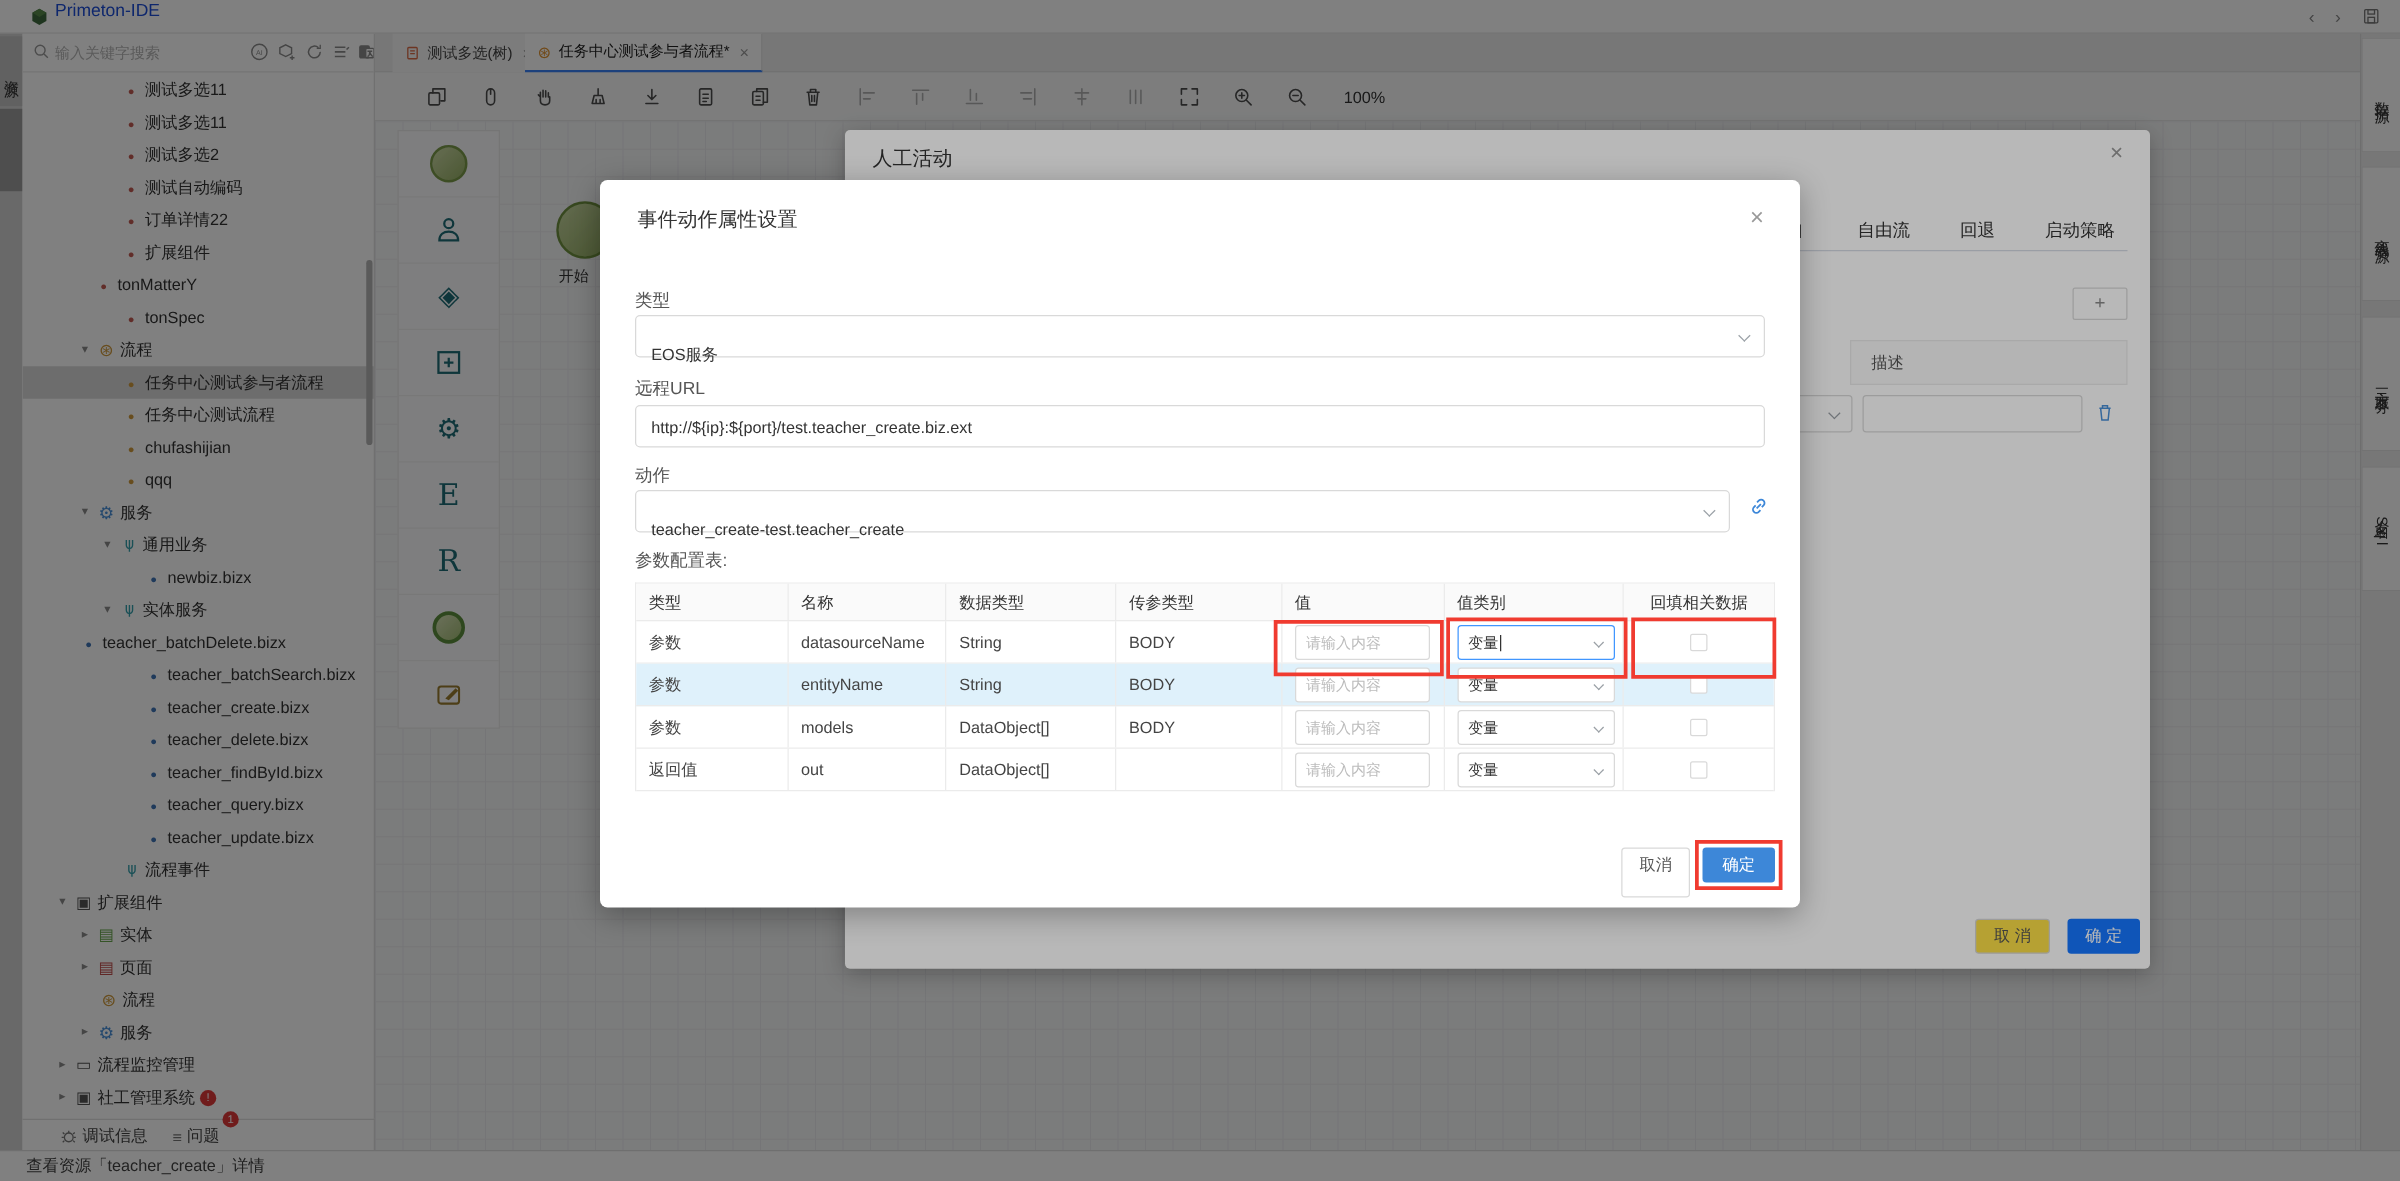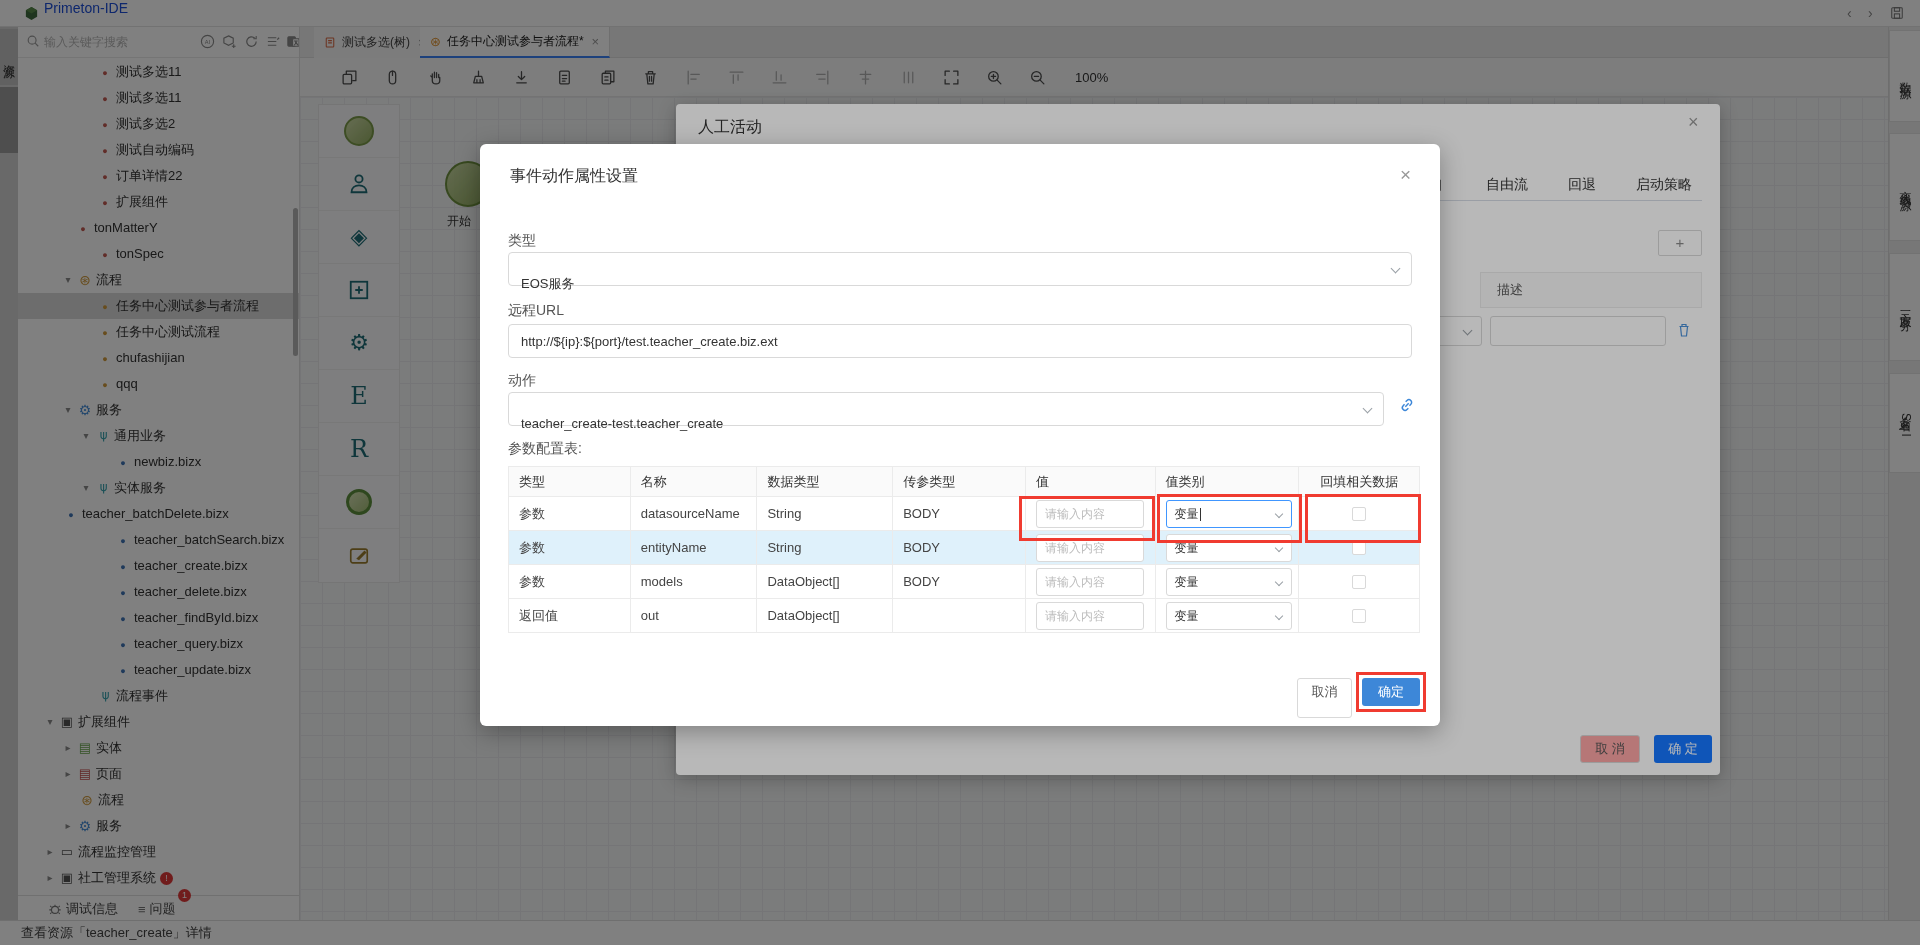--- a/index.html
+++ b/index.html
@@ -73,21 +73,21 @@
   #backdlg{position:absolute;left:676px;top:104px;width:1044px;height:671px;background:#fff;border-radius:4px;box-shadow:0 4px 18px rgba(0,0,0,.25);z-index:20}
   #backdlg .bd-title{position:absolute;left:22px;top:13px;font-size:16px;color:#333}
   #backdlg .bd-close{position:absolute;left:1012px;top:8px;font-size:18px;color:#999;cursor:pointer}
   #bd-tabs{position:absolute;left:0;top:70px;width:1026px;height:27px;border-bottom:1px solid #d6dbe5}
   #bd-tabs .bdtab{position:absolute;top:2px;font-size:14px;color:#333;cursor:pointer}
   #bd-plus{position:absolute;left:982px;top:126px;width:44px;height:26px;border:1px solid #d9d9d9;border-radius:2px;background:#fff;color:#8a8a8a;font-size:15px;text-align:center;line-height:24px;cursor:pointer}
   #bd-desc-head{position:absolute;left:804px;top:168px;width:222px;height:36px;border:1px solid #ebebeb;background:#fafafa;font-size:13px;color:#555;line-height:34px;padding-left:16px}
   #bd-sel{position:absolute;left:700px;top:212px;width:106px;height:30px;border:1px solid #d9d9d9;border-radius:3px;background:#fff}
   #bd-input{position:absolute;left:814px;top:212px;width:176px;height:30px;border:1px solid #d9d9d9;border-radius:3px;background:#fff}
   #bd-trash{position:absolute;left:1000px;top:218px;cursor:pointer}
-  #bd-cancel{position:absolute;left:904px;top:631px;width:60px;height:28px;border:1px solid #d9d9d9;border-radius:3px;background:#fca5a5;color:#555;font-size:13px;text-align:center;line-height:26px;cursor:pointer}
+  #bd-cancel{position:absolute;left:904px;top:631px;width:60px;height:28px;border:1px solid #d9d9d9;border-radius:3px;background:#fde047;color:#555;font-size:13px;text-align:center;line-height:26px;cursor:pointer}
   #bd-ok{position:absolute;left:978px;top:631px;width:58px;height:28px;border-radius:3px;background:#1677ff;color:#fff;font-size:13px;text-align:center;line-height:28px;cursor:pointer}
   .chev{display:inline-block;width:7px;height:7px;border-right:1.4px solid #9aa0a6;border-bottom:1.4px solid #9aa0a6;transform:rotate(45deg)}
   
   #modal{position:absolute;left:480px;top:144px;width:960px;height:582px;background:#fff;border-radius:6px;box-shadow:0 6px 24px rgba(0,0,0,.3);z-index:40}
   #modal .m-title{position:absolute;left:30px;top:22px;font-size:16px;color:#333;font-weight:500}
   #modal .m-close{position:absolute;left:920px;top:20px;font-size:19px;color:#999;cursor:pointer}
   .flabel{position:absolute;left:28px;font-size:14px;color:#555}
   .fselect,.finput{position:absolute;left:28px;width:904px;height:32px;border:1px solid #d9d9d9;border-radius:4px;background:#fff;font-size:13px;color:#333;line-height:30px;padding:16px 12px;cursor:pointer}
   .fselect .chev{position:absolute;right:12px;top:12px}
   #f-action{width:876px}

